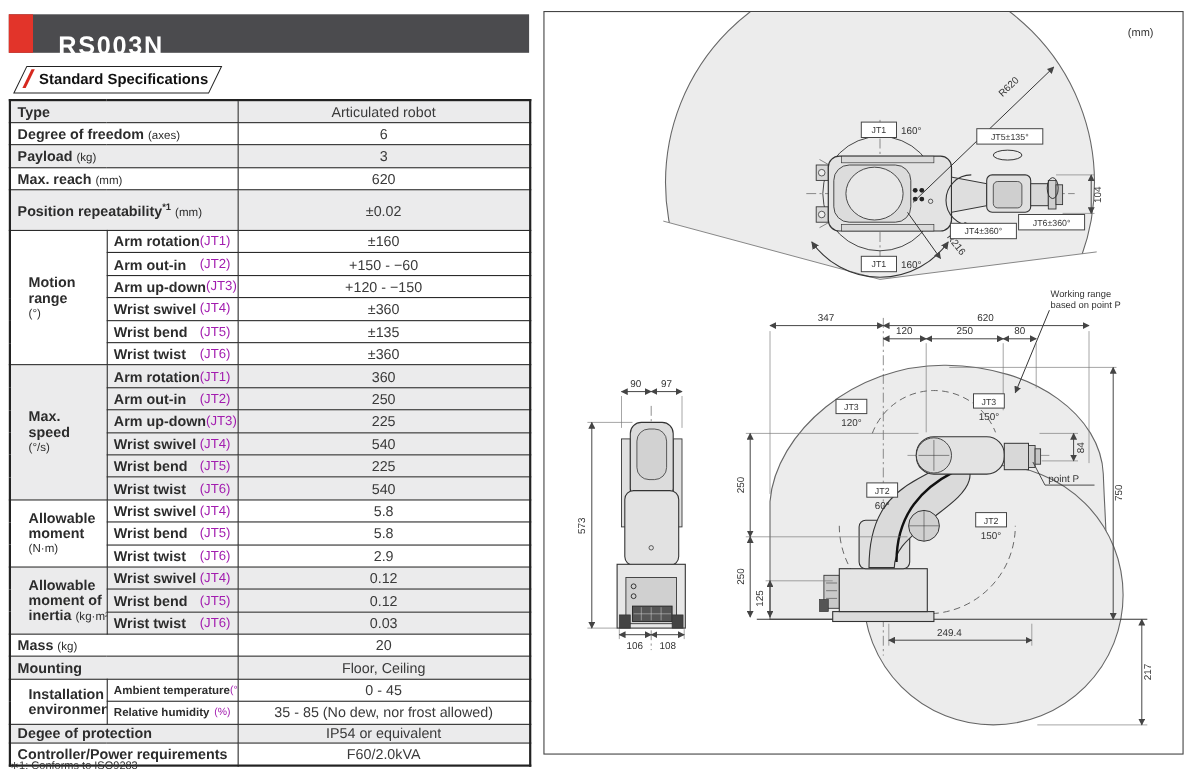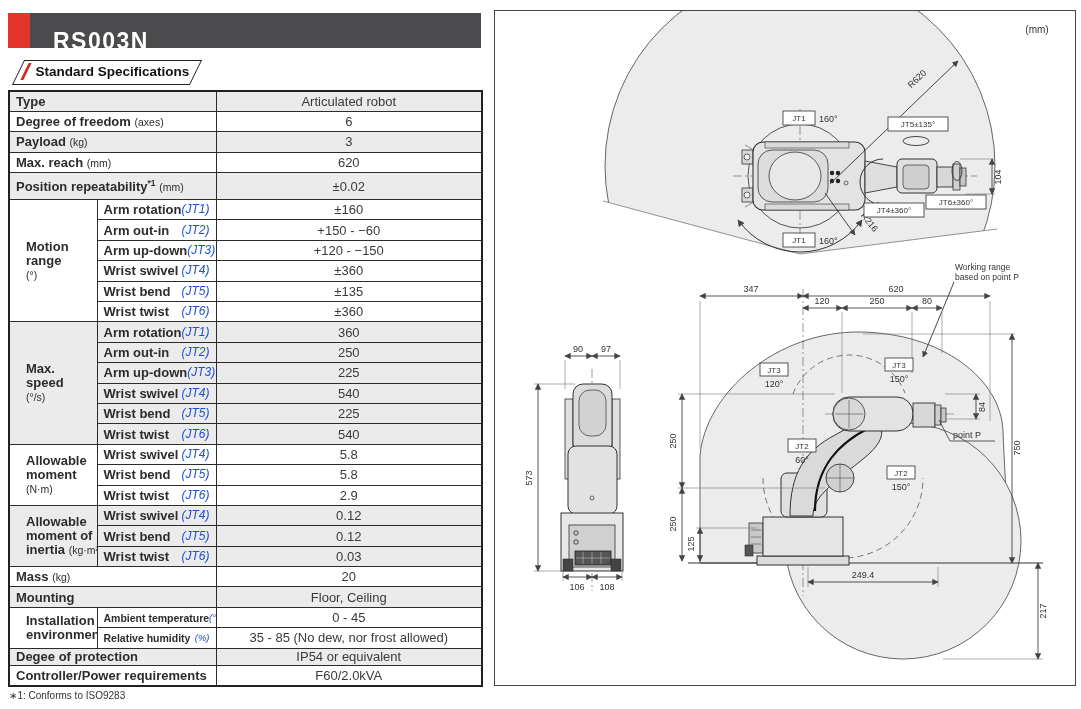--- a/index.html
+++ b/index.html
@@ -16,21 +16,21 @@
   .banner .txt{display:block;transform:skewX(26deg);font-weight:bold;font-size:13.5px;color:#111;line-height:21px;padding-left:16px;white-space:nowrap;}
 
   
   .spec-table{position:absolute;left:8px;top:90px;border-collapse:collapse;width:473px;table-layout:fixed;border:2px solid #222;}
   .spec-table td{border:1px solid #2b2b2b;padding:0 6px;font-size:13px;font-weight:bold;color:#2c2c2c;overflow:hidden;white-space:nowrap;vertical-align:middle;}
   .spec-table td.c-val{font-weight:normal;text-align:center;color:#3a3a3a;}
   .spec-table td.shaded{background:#ebebec;}
   .spec-table .unit{font-weight:normal;font-size:10.5px;}
   .spec-table .c-group{line-height:14px;font-size:13px;padding-left:16px;}
   .subflex{display:flex;justify-content:space-between;width:100%;}
-  .subflex .jt{font-weight:normal;font-size:12px;color:#1d4ed8;font-style:italic;}
+  .subflex .jt{font-weight:normal;font-size:12px;color:#a21caf;}
   .subflex.small .nm{font-size:10.5px;}
   .subflex.small .jt{font-size:9.5px;}
   sup.sp{font-size:8.5px;font-weight:bold;}
 
   .footnote{position:absolute;left:9px;top:690px;font-size:10px;color:#333;}
 
   
   .panel{position:absolute;left:494px;top:10px;width:582px;height:676px;border:1.5px solid #444;background:#fff;box-sizing:border-box;}
 
   
@@ -70,21 +70,21 @@
           <td class="c-val">6</td>
         </tr>
         <tr style="height: 20.4px;">
           <td class="c-label shaded" colspan="2"><span>Payload</span> <span class="unit">(kg)</span></td>
           <td class="c-val shaded">3</td>
         </tr>
         <tr style="height: 20.4px;">
           <td class="c-label" colspan="2"><span>Max. reach</span> <span class="unit">(mm)</span></td>
           <td class="c-val">620</td>
         </tr>
-        <tr style="height: 27px;">
+        <tr style="height: 37px;">
           <td class="c-label shaded" colspan="2"><span>Position repeatability</span><sup class="sp">*1</sup> <span class="unit">(mm)</span></td>
           <td class="c-val shaded">±0.02</td>
         </tr>
         <tr style="height: 20.4px;">
           <td class="c-group" rowspan="6">
             <div><span>Motion</span></div>
             <div><span>range</span></div>
             <div class="unit">(°)</div>
           </td>
           <td class="c-sub">

